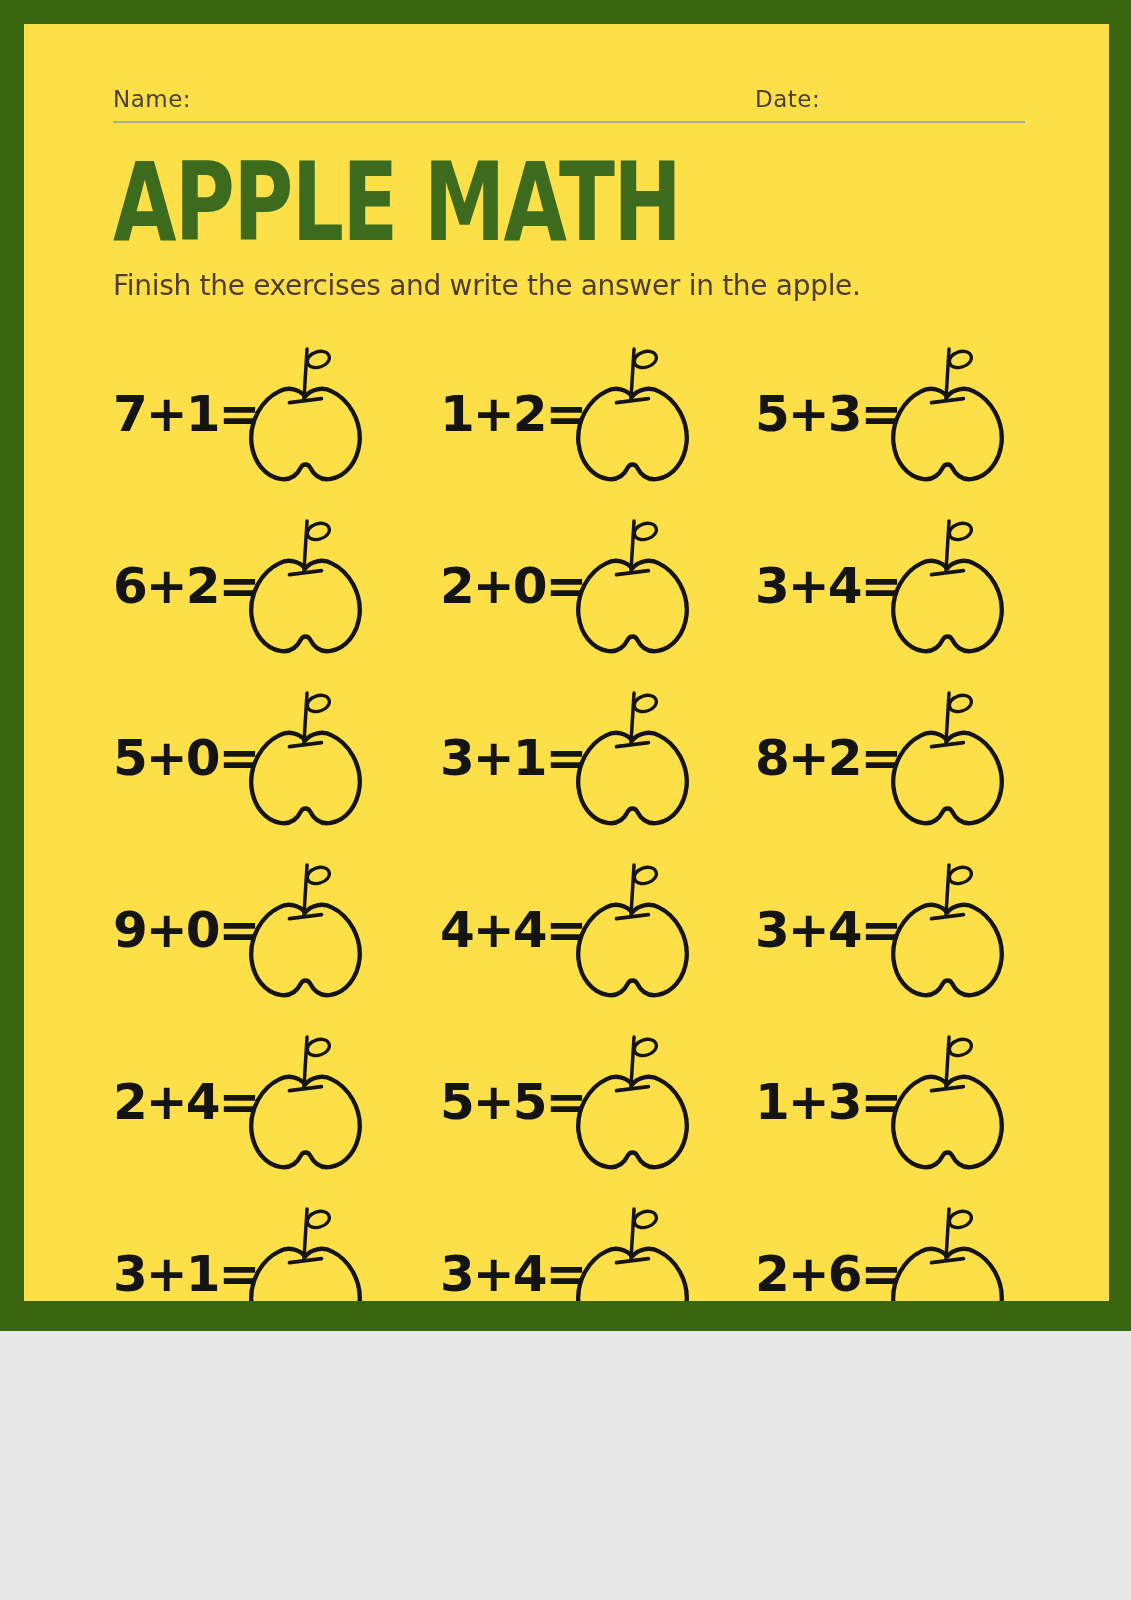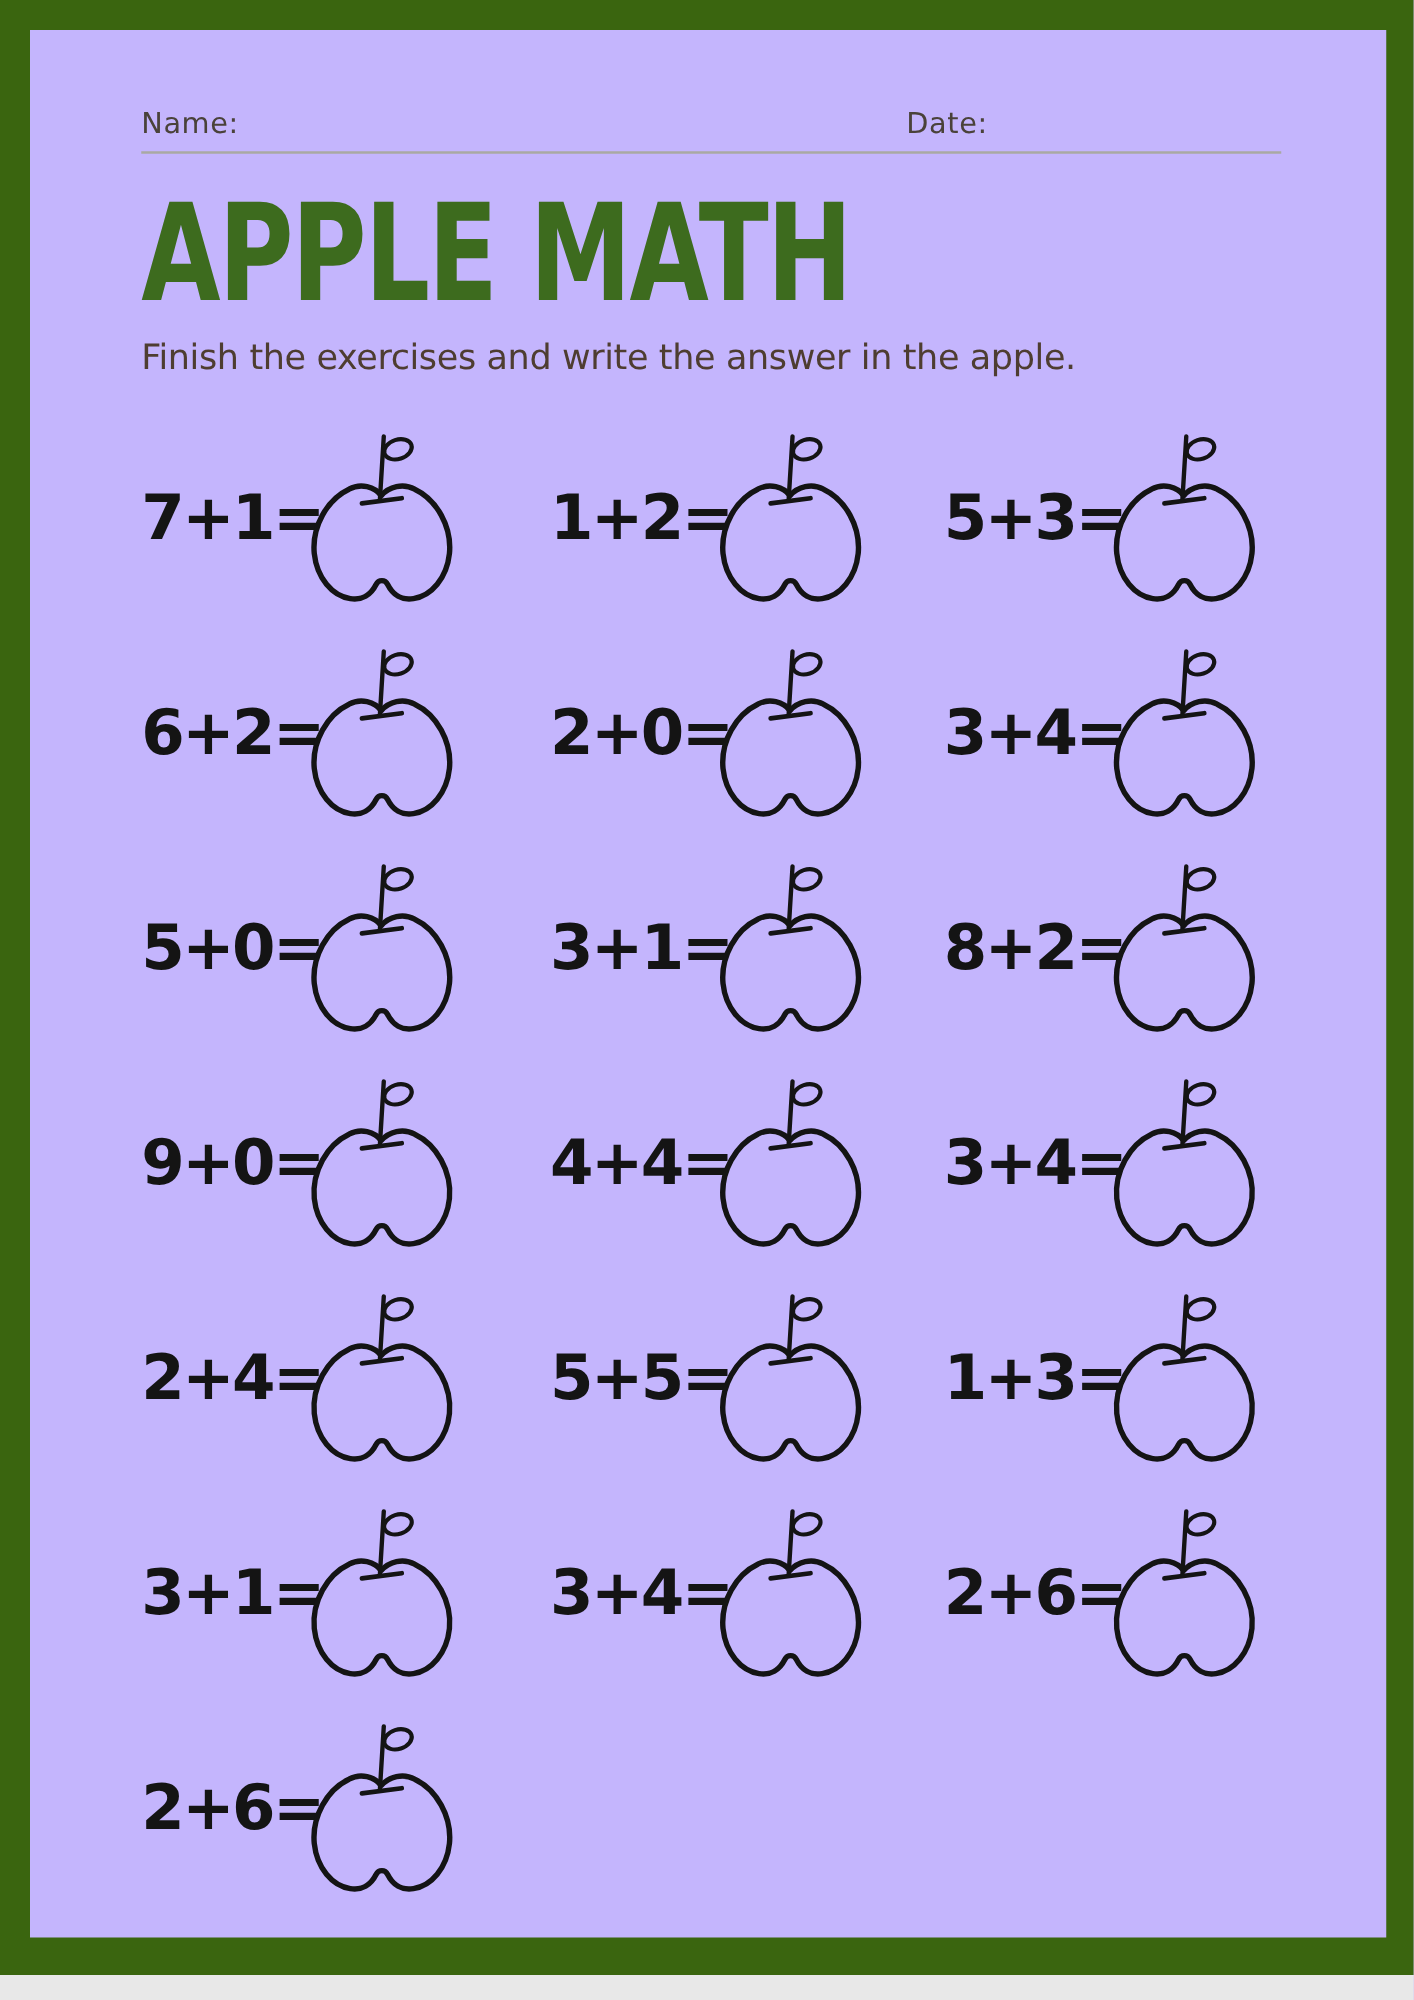--- a/index.html
+++ b/index.html
@@ -1,25 +1,25 @@
 <!DOCTYPE html>
 <html><head>
 <meta charset="utf-8">
 <style>
   html,body{margin:0;padding:0;background:#e8e8e8;}
   .frame{
-    width:1131px;height:1580px;box-sizing:border-box;
+    width:1131px;height:1331px;box-sizing:border-box;
     border-style:solid;border-color:#3a650f;
     border-width:24px 22px 30px 24px;
-    background:#c4b5fd;position:relative;overflow:hidden;
+    background:#fde047;position:relative;overflow:hidden;
     font-family:"DejaVu Sans","Liberation Sans",sans-serif;
   }
   .content{padding-left:89px;padding-right:40px;}
   .header{position:relative;margin-top:62px;font-size:23px;color:#4a423a;letter-spacing:0.5px;}
-  .date-label{position:absolute;left:612px;top:0;}
+  .date-label{position:absolute;left:642px;top:0;}
   .header-line{margin-top:9px;width:912px;height:0;border-top:2px solid #a9a9a3;}
   .title{
     margin:30px 0 0 0;font-size:100px;font-weight:800;color:#3d6b1e;
     line-height:1.0;letter-spacing:-2px;
     transform:scale(0.82,1.08);transform-origin:left center;white-space:nowrap;
   }
   .subtitle{margin:16px 0 0 0;font-size:28px;color:#4e3d31;letter-spacing:-0.3px;}
   .grid{
     margin-top:26px;display:grid;
     grid-template-columns:327px 315px 1fr;

